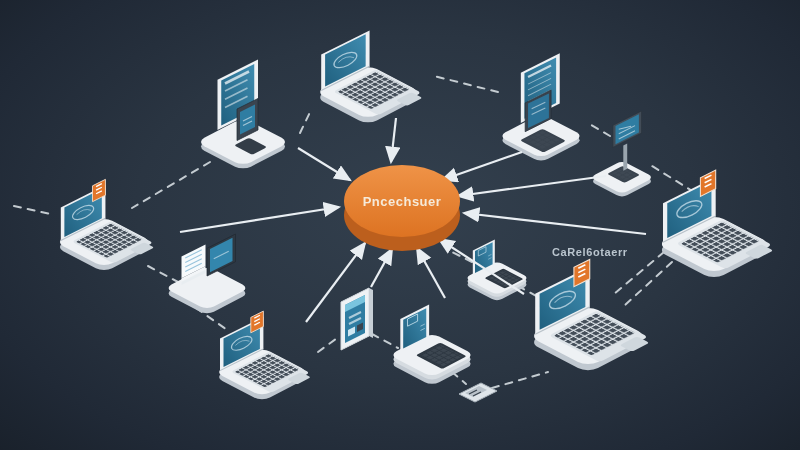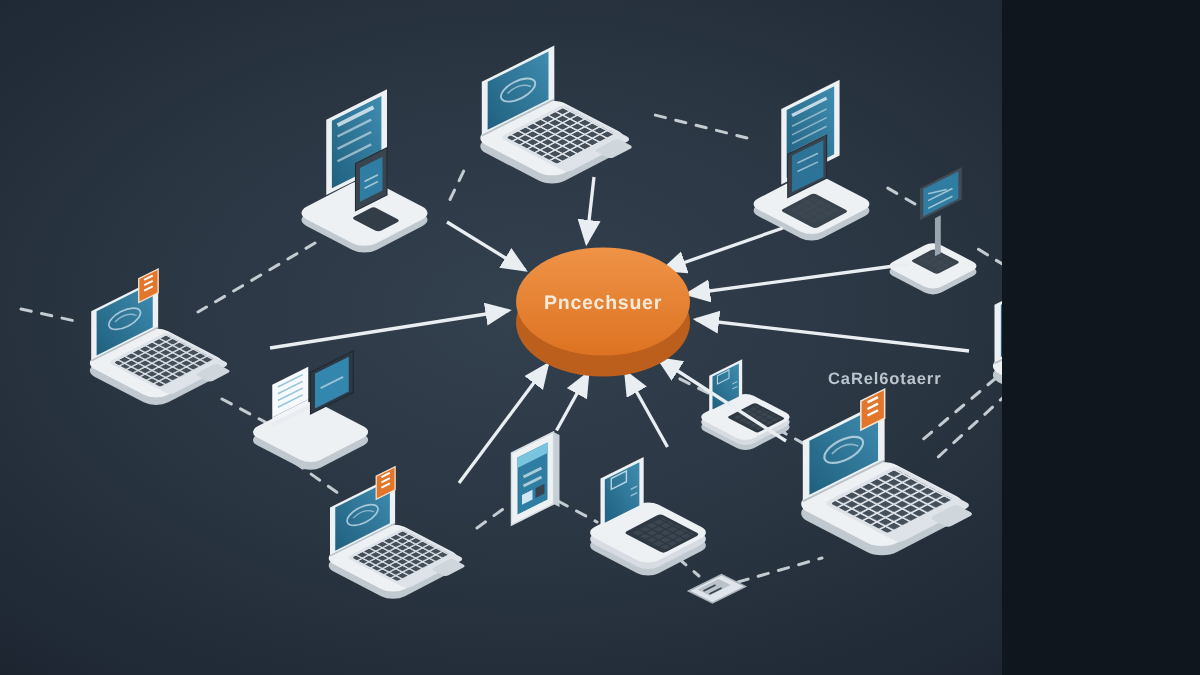--- a/index.html
+++ b/index.html
@@ -1,17 +1,17 @@
 <!DOCTYPE html>
 <html><head>
 <meta charset="utf-8">
 <style>
   html,body{margin:0;padding:0;background:#10161d;}
   #stage{
-    position:relative;width:668px;height:450px;overflow:hidden;
+    position:relative;width:800px;height:450px;overflow:hidden;
     background:
       radial-gradient(ellipse 620px 380px at 52% 46%, #33404e 0%, #2a3542 45%, #202936 75%, #171e27 100%);
     font-family:"Liberation Sans", sans-serif;
   }
   #scene{position:absolute;inset:0;}
   .hub-label{
     font-family:"Liberation Sans", sans-serif;
     font-size:13px;font-weight:bold;fill:#f6ead9;letter-spacing:.5px;
   }
   .side-label{

